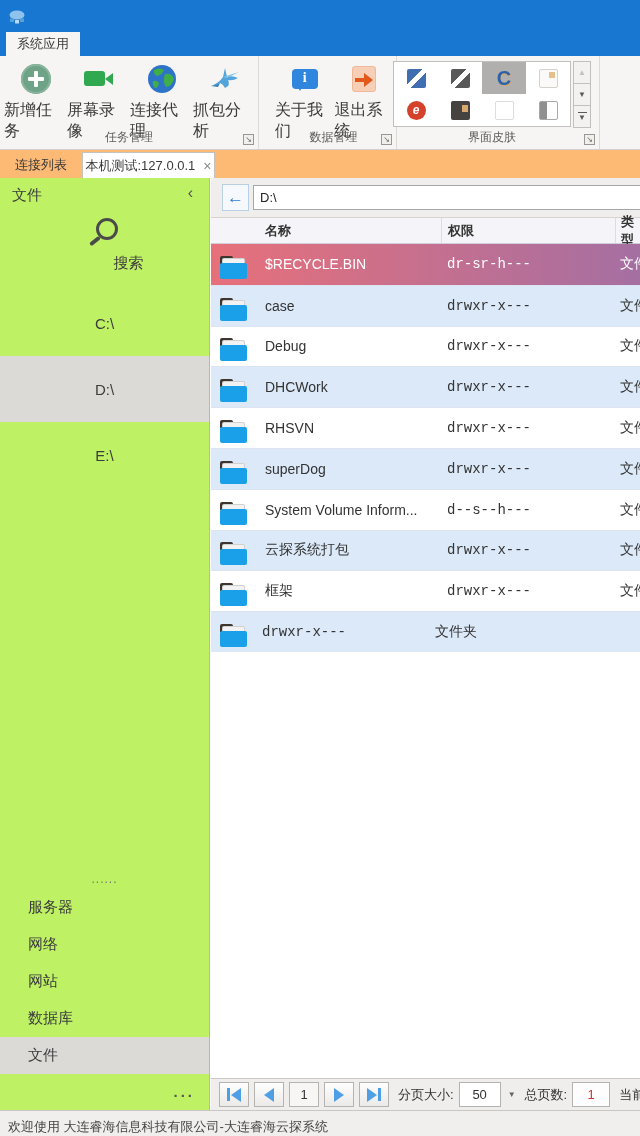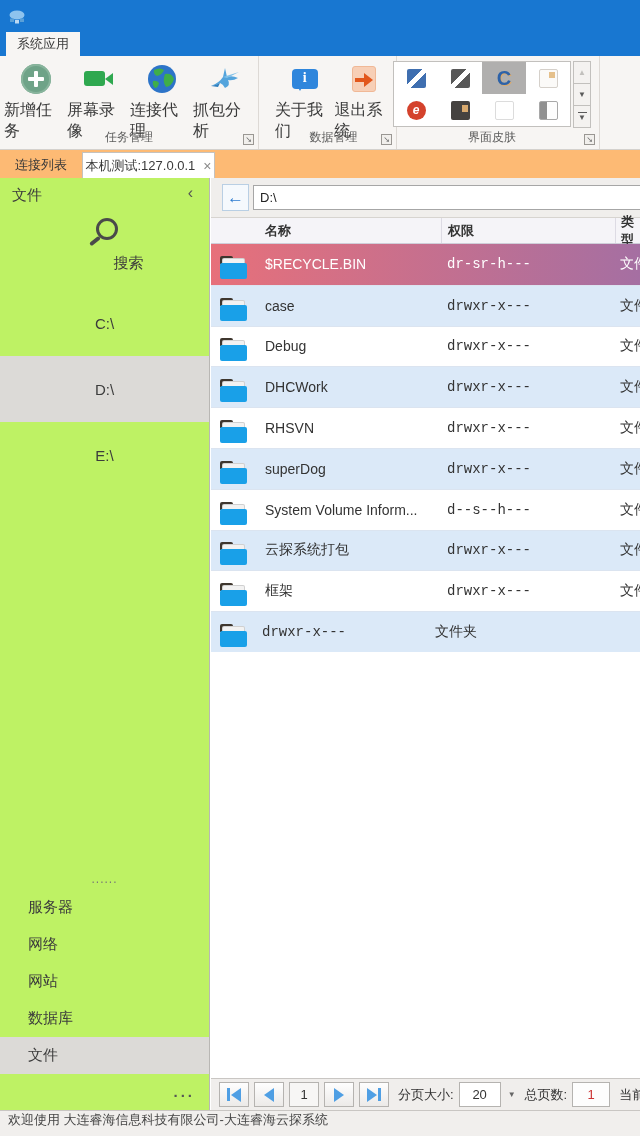--- a/index.html
+++ b/index.html
@@ -132,21 +132,21 @@
       justify-content:center; flex:none; }
   .plabel { margin-left:4px; flex:none; }
   .combo { width:42px; height:25px; border:1px solid #b5b3b0; background:#fff; display:flex; align-items:center;
       justify-content:center; flex:none; }
   .carrow { font-size:8px; color:#666; margin-left:2px; flex:none; }
   .tot { width:38px; height:25px; border:1px solid #b5b3b0; background:#fdfdfd; color:#cc3333; display:flex;
       align-items:center; justify-content:center; flex:none; }
 
   
   .statusbar { position:absolute; left:0; top:1110px; width:640px; height:26px; background:#f1efed;
-      border-top:1px solid #c9c6c3; display:flex; align-items:flex-start; padding-left:8px; font-size:13px; color:#454545; }
+      border-top:1px solid #c9c6c3; display:flex; align-items:flex-end; padding-left:8px; font-size:13px; color:#454545; }
 </style>
 </head>
 <body>
 
 <div class="app">
 
   <div class="titlebar">
     <svg class="app-icon" viewBox="0 0 18 16">
       <ellipse cx="9" cy="6" rx="7.5" ry="4.5" fill="#8ec3ee"></ellipse>
       <rect x="2" y="9.5" width="4" height="3.5" fill="#5aa0d8"></rect>
@@ -382,21 +382,21 @@
         </div>
       <div class="pnum">1</div>
       <div class="pbtn">
           <span class="tri-r"></span>
         </div>
       <div class="pbtn">
           <span class="tri-r"></span>
           <span class="pbar"></span>
         </div>
       <span class="plabel">分页大小:</span>
-      <div class="combo">20</div>
+      <div class="combo">50</div>
       <span class="carrow">▼</span>
       <span class="plabel">总页数:</span>
       <div class="tot">1</div>
       <span class="plabel">当前页:</span>
     </div>
   </div>
 
   <div class="statusbar">
     <span>欢迎使用 大连睿海信息科技有限公司-大连睿海云探系统</span>
   </div>

